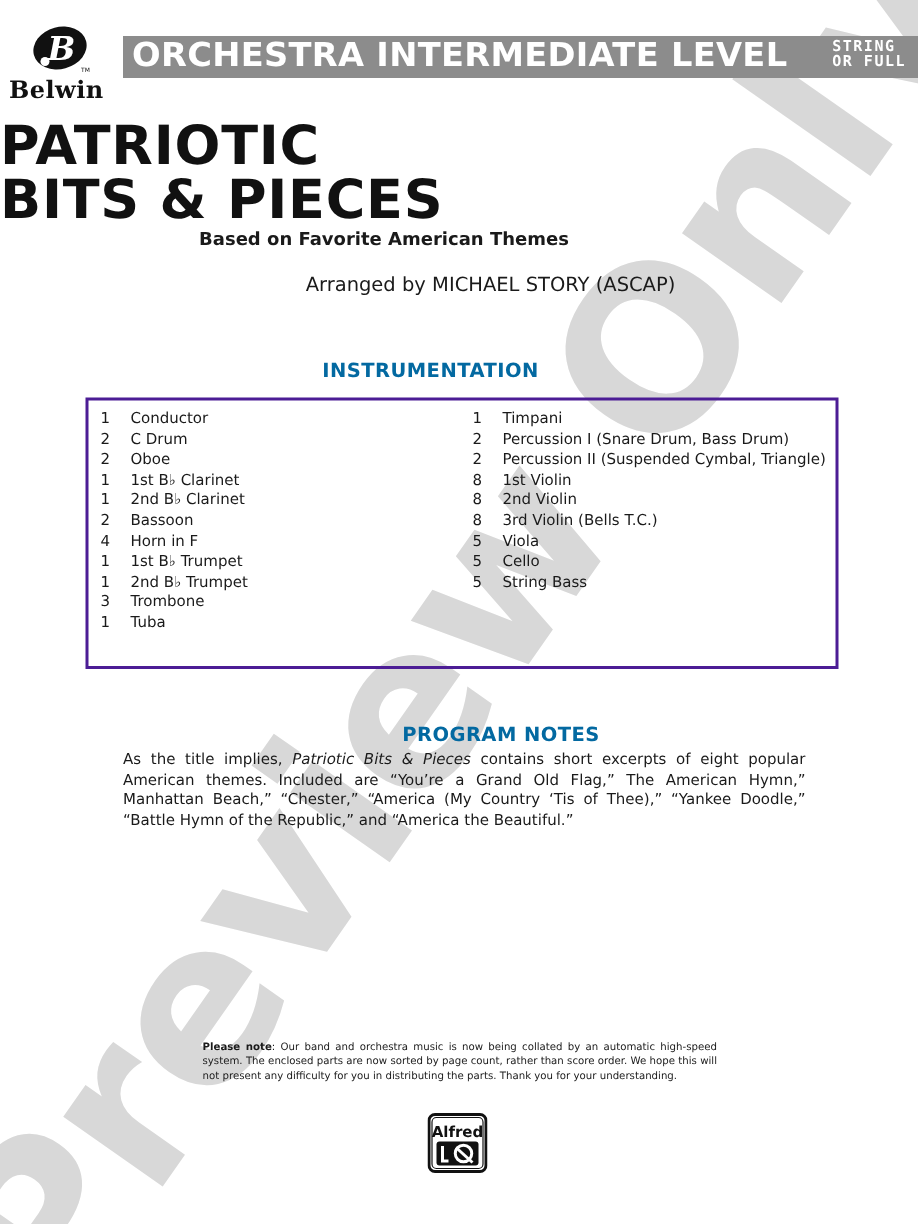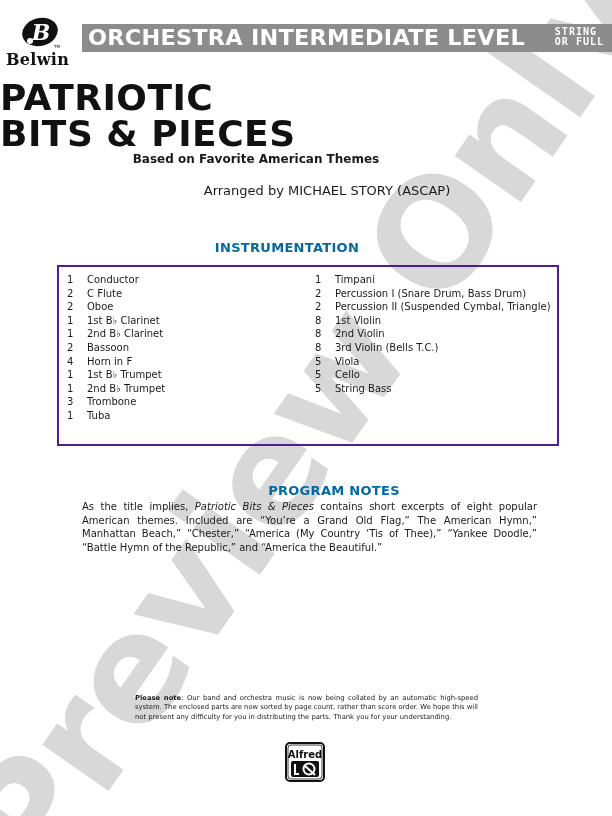--- a/index.html
+++ b/index.html
@@ -231,21 +231,21 @@
     <div>PATRIOTIC</div>
     <div>BITS &amp; PIECES</div>
   </div>
   <div class="subtitle">Based on Favorite American Themes</div>
   <div class="arranger">Arranged by MICHAEL STORY (ASCAP)</div>
 
   <div class="section-heading instr-heading">INSTRUMENTATION</div>
   <div class="instr-box">
     <ul class="instr-col left">
       <li class="instr-row"><span class="instr-qty">1</span><span>Conductor</span></li>
-      <li class="instr-row"><span class="instr-qty">2</span><span>C Flute</span></li>
+      <li class="instr-row"><span class="instr-qty">2</span><span>C Drum</span></li>
       <li class="instr-row"><span class="instr-qty">2</span><span>Oboe</span></li>
       <li class="instr-row"><span class="instr-qty">1</span><span>1st B♭ Clarinet</span></li>
       <li class="instr-row"><span class="instr-qty">1</span><span>2nd B♭ Clarinet</span></li>
       <li class="instr-row"><span class="instr-qty">2</span><span>Bassoon</span></li>
       <li class="instr-row"><span class="instr-qty">4</span><span>Horn in F</span></li>
       <li class="instr-row"><span class="instr-qty">1</span><span>1st B♭ Trumpet</span></li>
       <li class="instr-row"><span class="instr-qty">1</span><span>2nd B♭ Trumpet</span></li>
       <li class="instr-row"><span class="instr-qty">3</span><span>Trombone</span></li>
       <li class="instr-row"><span class="instr-qty">1</span><span>Tuba</span></li>
     </ul>

